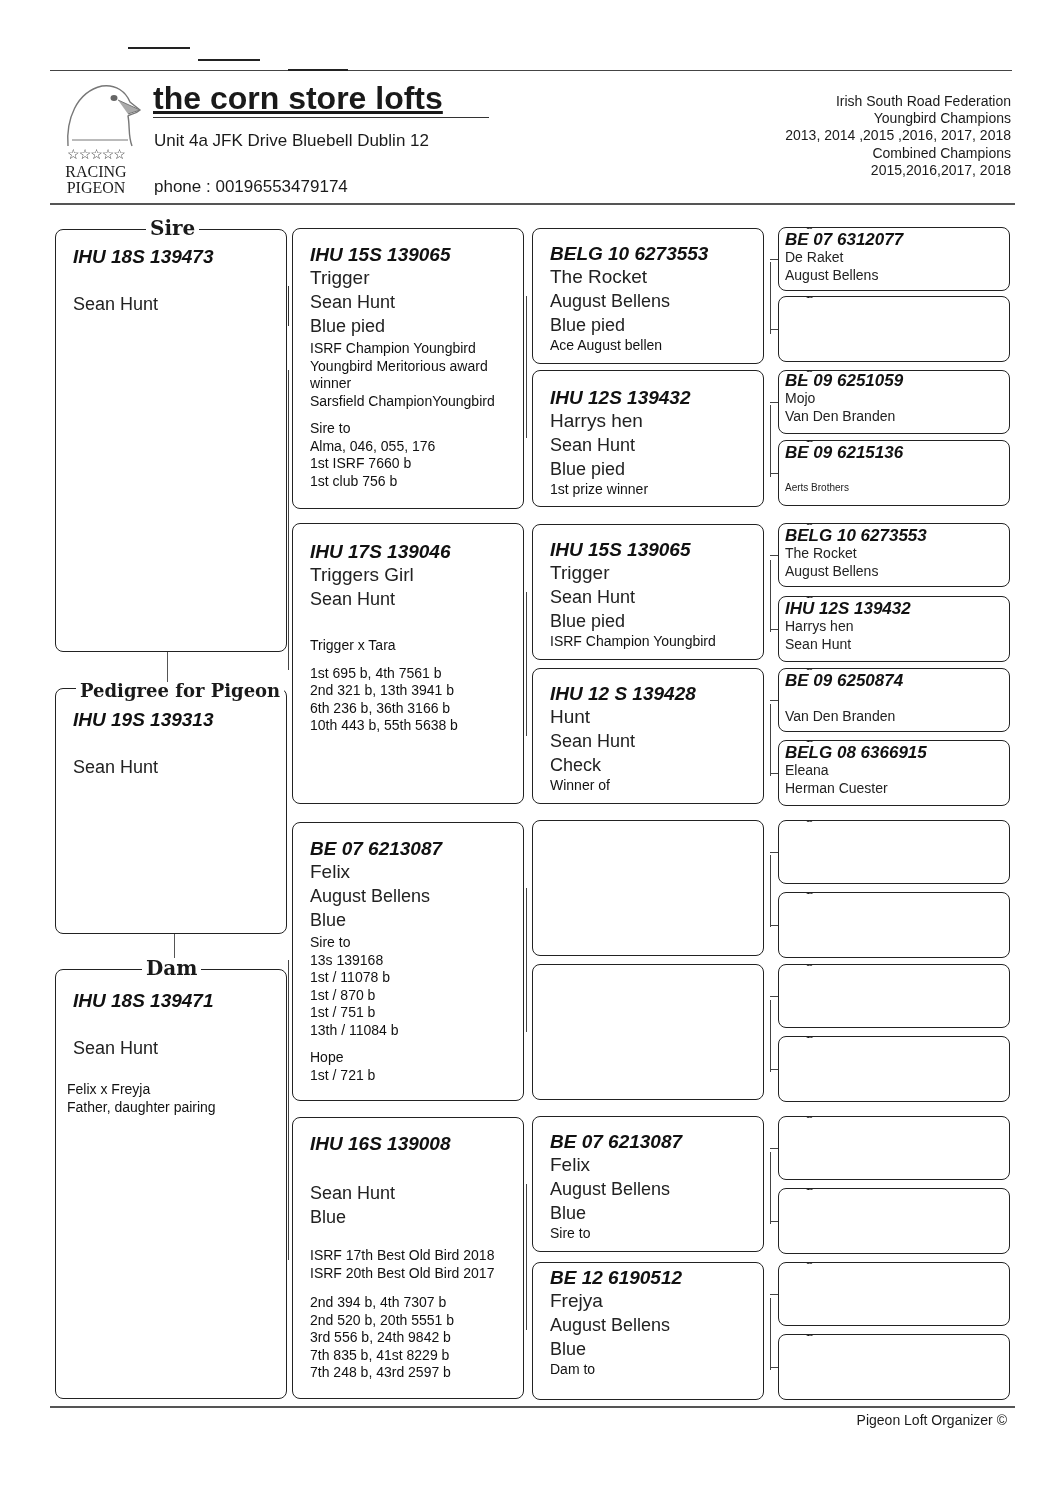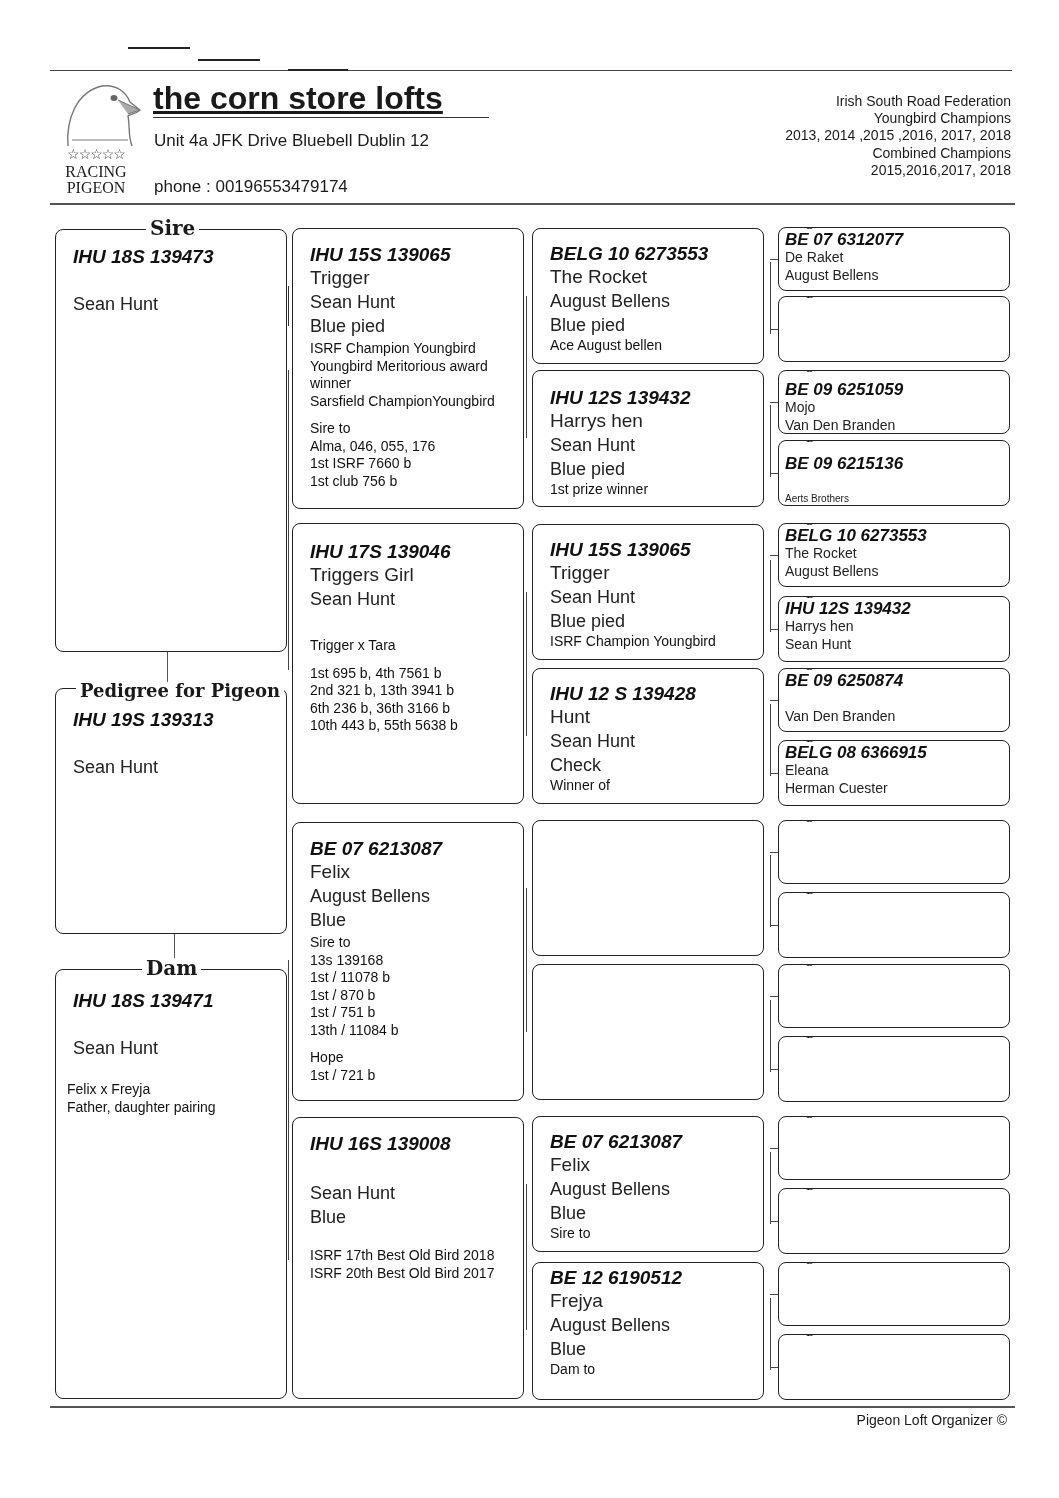--- a/index.html
+++ b/index.html
@@ -124,20 +124,25 @@
 1st / 721 b</div>
 </div>
 
 <div class="box" style="left:292px;top:1117px;width:232px;height:282px;">
   <span class="tag">D</span>
   <div class="ring" style="font-size:19px;margin-top:13px;">IHU 16S 139008</div>
   <div class="l" style="font-size:18px;line-height:24px;margin-top:26px;">Sean Hunt</div>
   <div class="l" style="font-size:18px;line-height:24px;">Blue</div>
   <div class="sm" style="margin-top:18px;">ISRF 17th Best Old Bird 2018
 ISRF 20th Best Old Bird 2017</div>
+  <div class="sm" style="margin-top:12px;">2nd 394 b, 4th 7307 b
+2nd 520 b, 20th 5551 b
+3rd 556 b, 24th 9842 b
+7th 835 b, 41st 8229 b
+7th 248 b, 43rd 2597 b</div>
 </div>
 
 <div class="box" style="left:532px;top:228px;width:232px;height:136px;">
   <span class="tag">S</span>
   <div class="ring" style="font-size:19px;margin-top:12px;">BELG 10 6273553</div>
   <div class="l" style="font-size:19px;line-height:24px;">The Rocket</div>
   <div class="l" style="font-size:18px;line-height:24px;">August Bellens</div>
   <div class="l" style="font-size:18px;line-height:24px;">Blue pied</div>
   <div class="sm">Ace August bellen</div>
 </div>
@@ -198,28 +203,28 @@
     <div class="hline" style="left: 770px; top: 259px; width: 8px; background: rgb(68, 68, 68);"></div>
     <div class="box" style="left: 778px; top: 296px; width: 232px; height: 66px; padding: 0px 6px;">
       <span class="tag" style="left:24px;top:-9px;font-size:10px;">D</span>
       <div class="ring" style="font-size:17px;line-height:19px;margin-top:2px;"></div>
       <div class="l" style="font-size:14px;line-height:17px;min-height:17px;"></div>
       <div class="l" style="font-size:14px;line-height:18px;"></div>
     </div>
     <div class="hline" style="left: 770px; top: 329px; width: 8px; background: rgb(68, 68, 68);"></div>
     <div class="box" style="left: 778px; top: 370px; width: 232px; height: 64px; padding: 0px 6px;">
       <span class="tag" style="left:24px;top:-9px;font-size:10px;">S</span>
-      <div class="ring" style="font-size:17px;line-height:19px;margin-top:9px;">BE 09 6251059</div>
+      <div class="ring" style="font-size:17px;line-height:19px;margin-top:0;">BE 09 6251059</div>
       <div class="l" style="font-size:14px;line-height:17px;min-height:17px;">Mojo</div>
       <div class="l" style="font-size:14px;line-height:18px;">Van Den Branden</div>
     </div>
     <div class="hline" style="left: 770px; top: 402px; width: 8px; background: rgb(68, 68, 68);"></div>
     <div class="box" style="left: 778px; top: 440px; width: 232px; height: 66px; padding: 0px 6px;">
       <span class="tag" style="left:24px;top:-9px;font-size:10px;">D</span>
-      <div class="ring" style="font-size:17px;line-height:19px;margin-top:13px;">BE 09 6215136</div>
+      <div class="ring" style="font-size:17px;line-height:19px;margin-top:2px;">BE 09 6215136</div>
       <div class="l" style="font-size:14px;line-height:17px;min-height:17px;"></div>
       <div class="l" style="font-size:10px;line-height:18px;">Aerts Brothers</div>
     </div>
     <div class="hline" style="left: 770px; top: 473px; width: 8px; background: rgb(68, 68, 68);"></div>
     <div class="box" style="left: 778px; top: 523px; width: 232px; height: 64px; padding: 0px 6px;">
       <span class="tag" style="left:24px;top:-9px;font-size:10px;">S</span>
       <div class="ring" style="font-size:17px;line-height:19px;margin-top:2px;">BELG 10 6273553</div>
       <div class="l" style="font-size:14px;line-height:17px;min-height:17px;">The Rocket</div>
       <div class="l" style="font-size:14px;line-height:18px;">August Bellens</div>
     </div>

